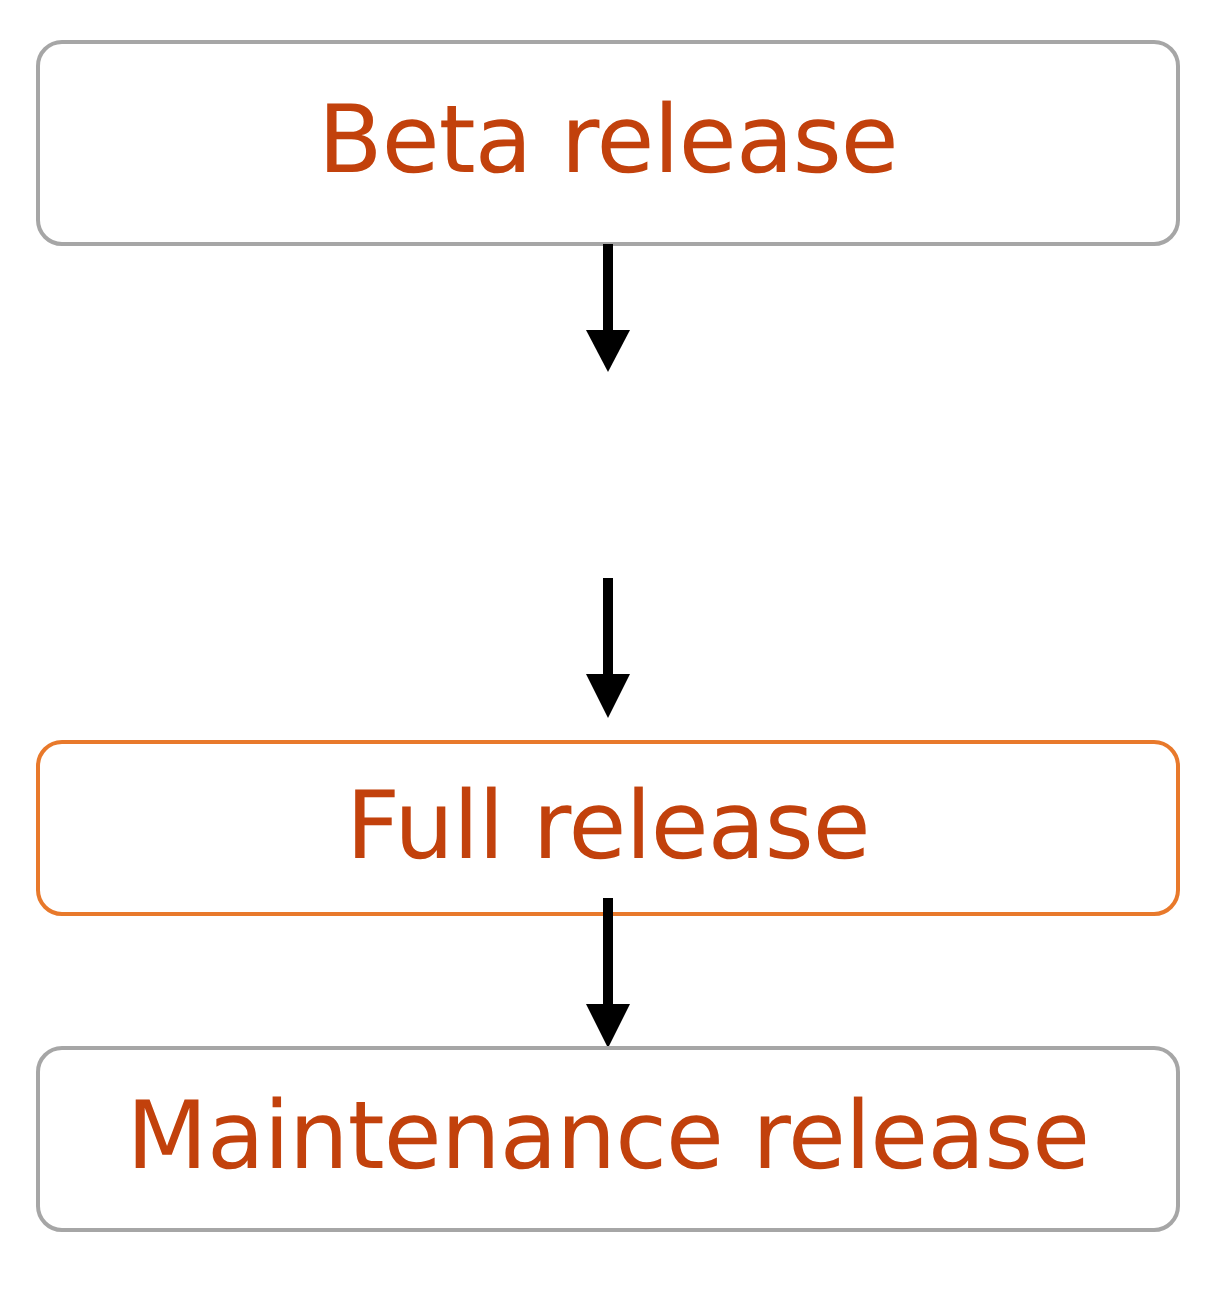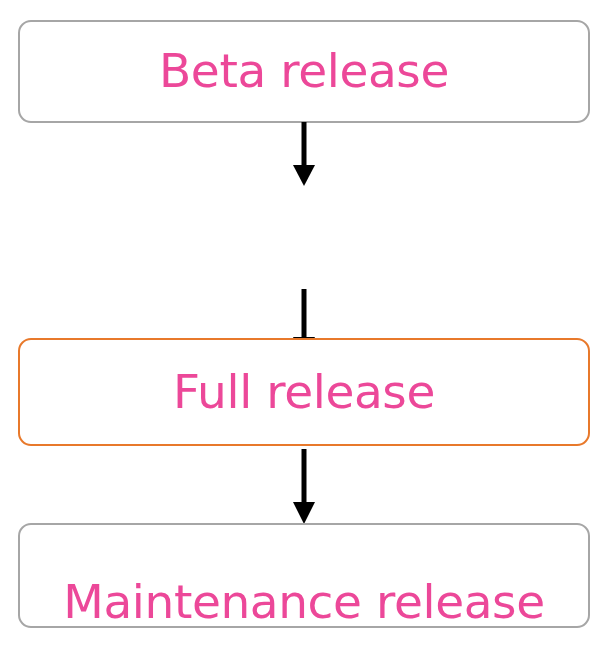--- a/index.html
+++ b/index.html
@@ -30,31 +30,31 @@
     justify-content: center;
   }
   .node-box.highlight {
     border-color: #e8792b;
   }
   .node-label {
     font-family: "DejaVu Sans", sans-serif;
     font-size: 47px;
     font-weight: 400;
     line-height: 1.0;
-    color: #ec4899;
+    color: #c2410c;
     letter-spacing: -0.4px;
     white-space: nowrap;
     text-align: center;
     transform: translateY(-1px);
   }
   
   #node-beta-release   { top: 20px;  height: 103px; }
   #node-release-candidate { top: 185px; height: 105px; }
-  #node-full-release   { top: 338px; height: 108px; }
-  #node-maintenance-release { top: 523px; height: 105px; align-items: flex-end; }
+  #node-full-release   { top: 370px; height: 88px; }
+  #node-maintenance-release { top: 523px; height: 93px; }
 
   .connector {
     position: absolute;
     left: 292px;
     width: 24px;
     overflow: visible;
   }
   #connector-1 { top: 122px; height: 64px; }
   #connector-2 { top: 289px; height: 70px; }
   #connector-3 { top: 449px; height: 75px; }

